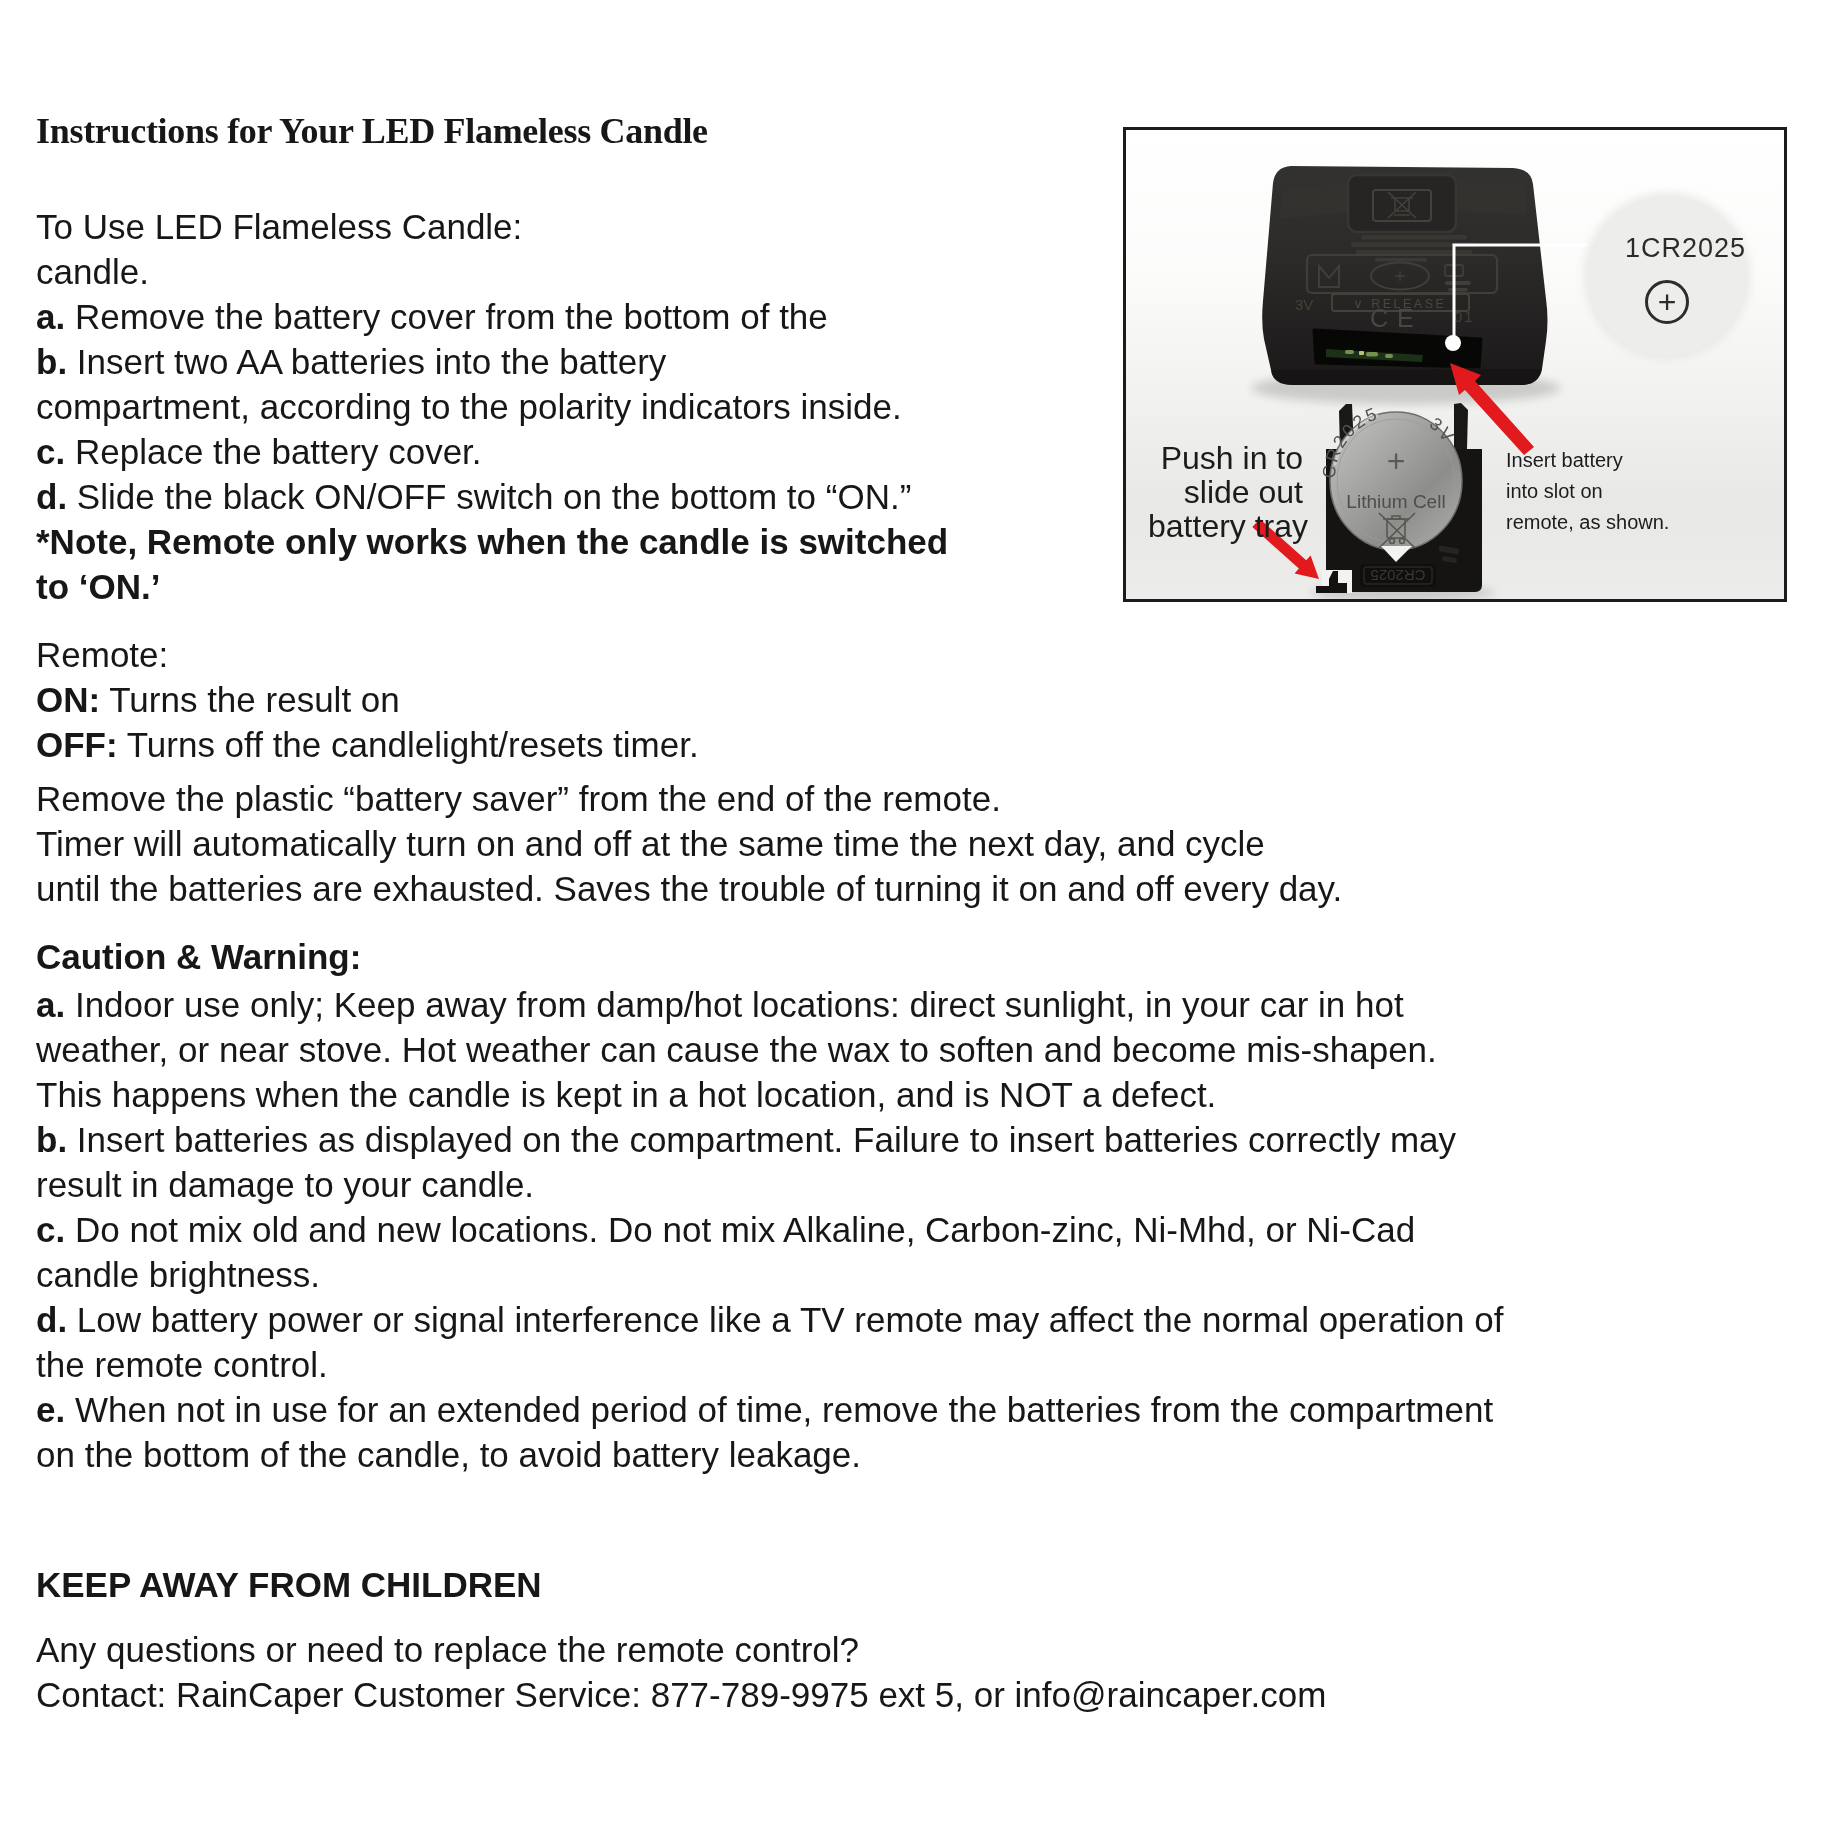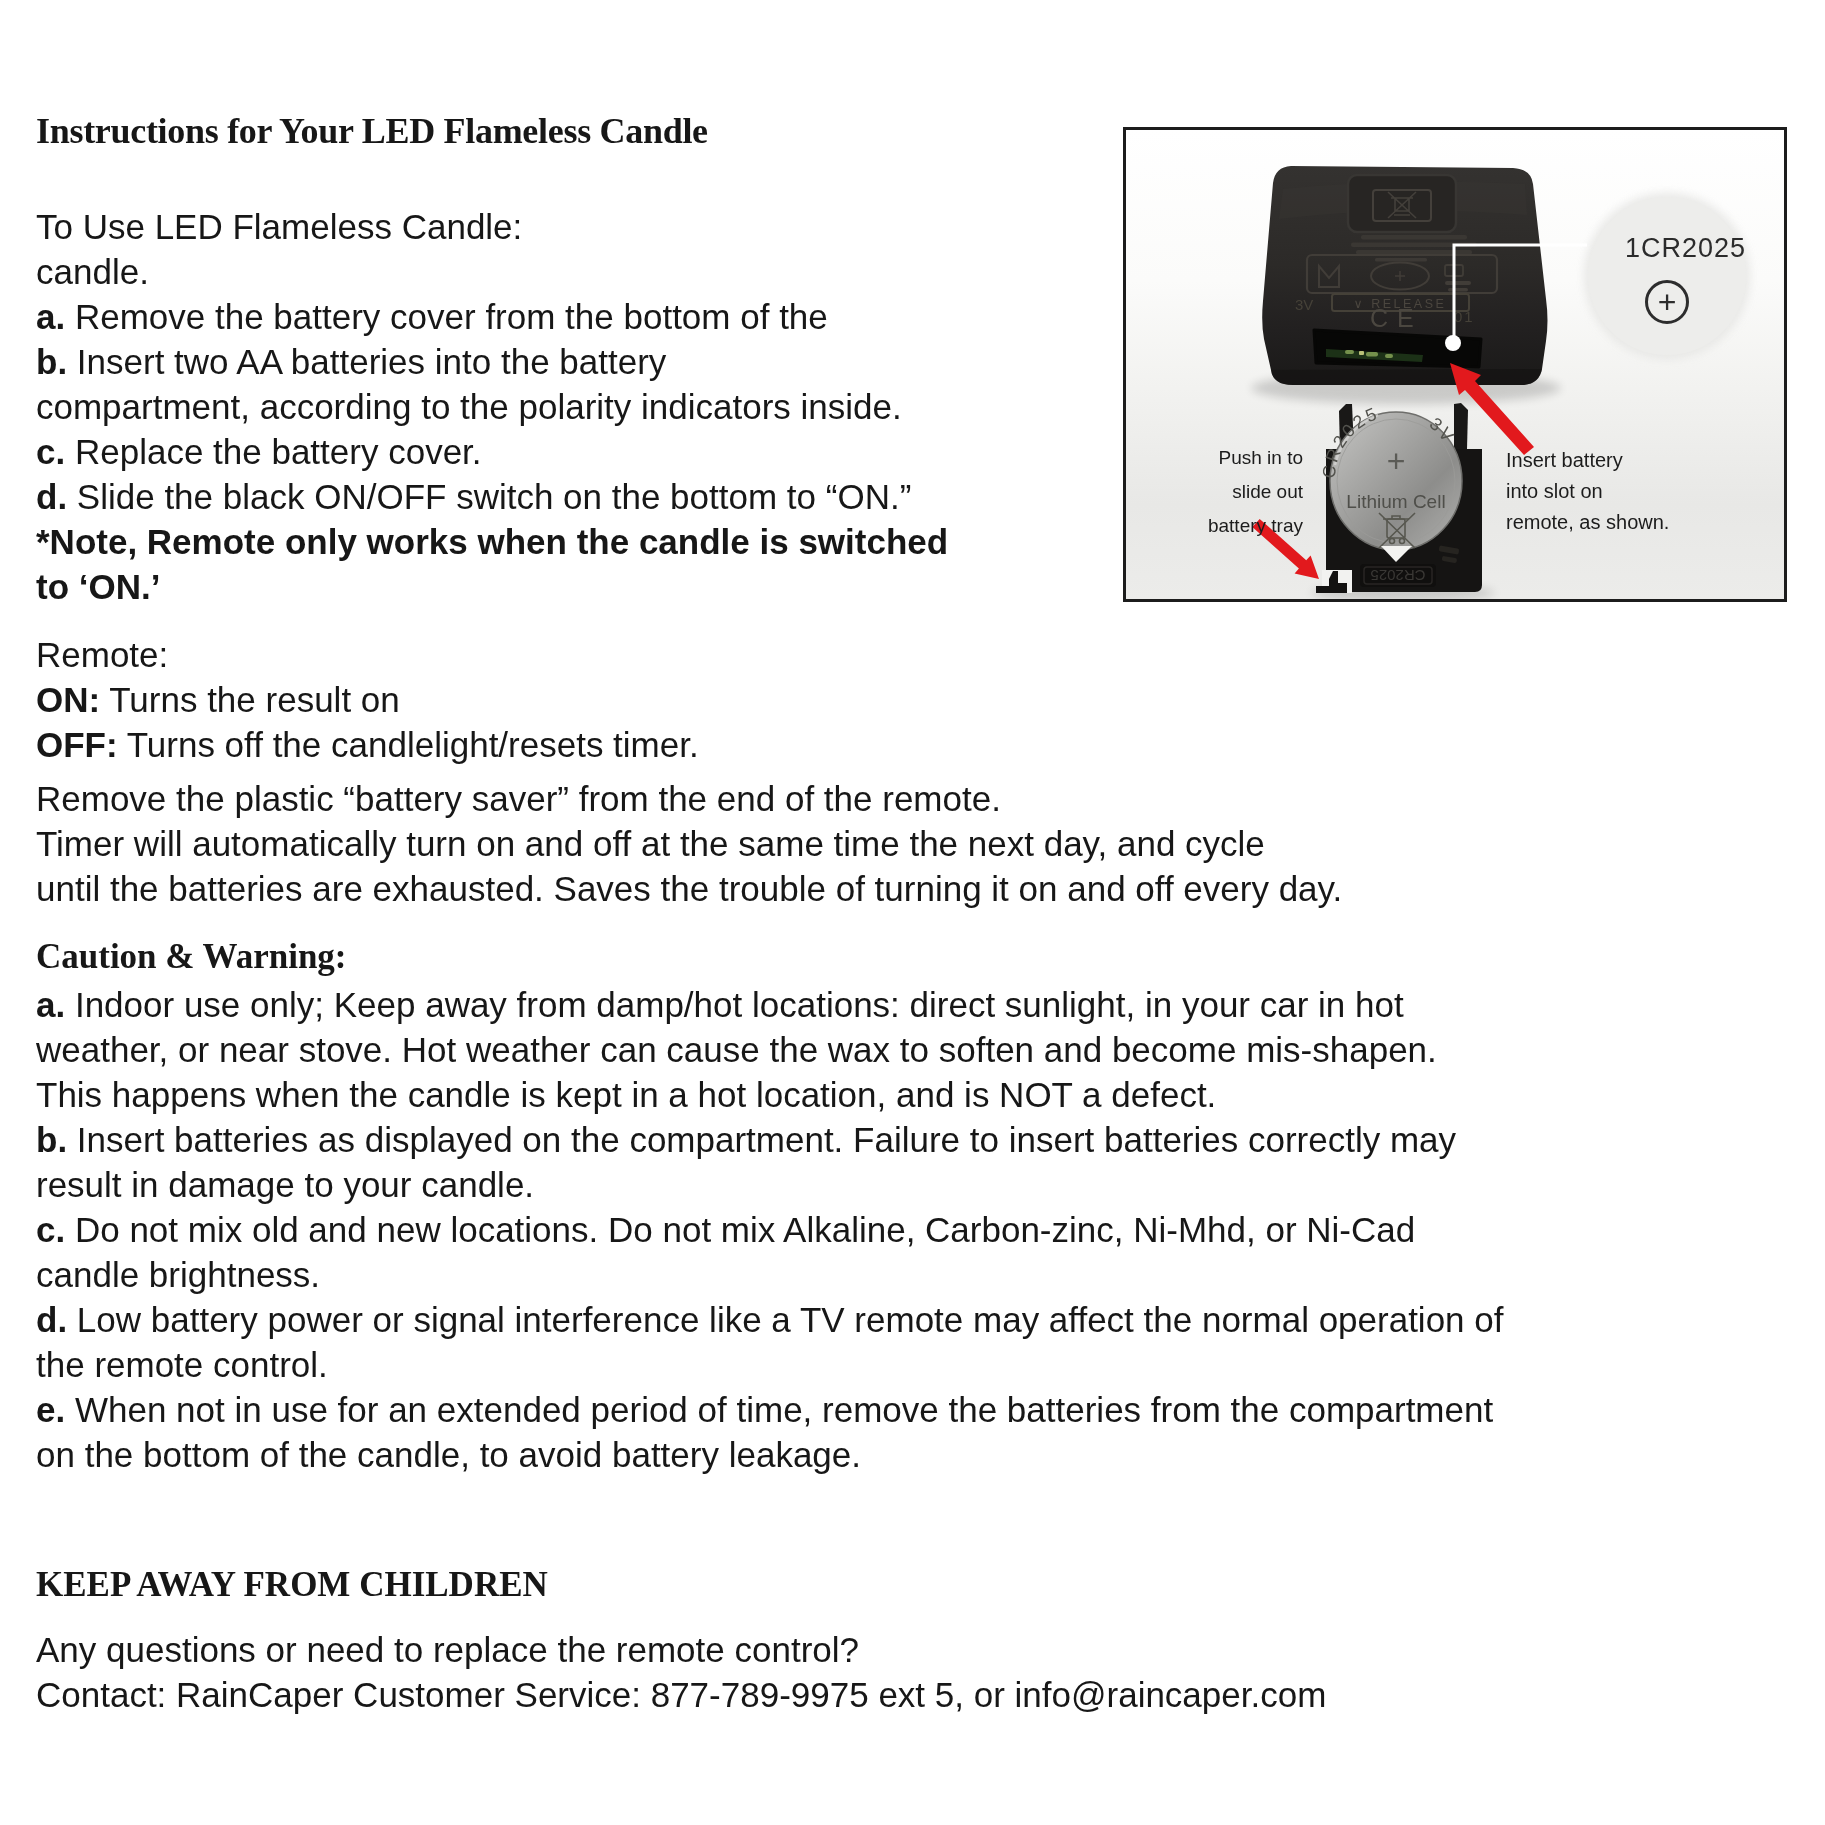--- a/index.html
+++ b/index.html
@@ -14,21 +14,21 @@
     position:absolute;left:36px;top:109px;margin:0;
     font-size:36px;font-weight:700;letter-spacing:-0.3px;line-height:45px;
     white-space:nowrap;
     font-family:Liberation Serif, serif;
   }
   .tcol{position:absolute;left:36px;}
   .line{font-size:35px;line-height:45px;white-space:nowrap;}
   .line b{font-weight:700;}
   .heading{
     position:absolute;left:36px;margin:0;
-    font-size:35px;font-weight:700;line-height:45px;white-space:nowrap;font-family:Liberation Serif, serif;
+    font-size:35px;font-weight:700;line-height:45px;white-space:nowrap;
   }
   figure.photo{
     position:absolute;left:1123px;top:127px;width:664px;height:475px;margin:0;
     border:3px solid #1c1c1c;box-sizing:border-box;
     background:linear-gradient(180deg,#ffffff 0%,#fbfbfa 32%,#f2f2f0 55%,#e8e8e6 80%,#ececea 100%);
     overflow:hidden;
   }
   figure.photo svg{position:absolute;left:0;top:0;}
   .model{
     position:absolute;left:462px;top:103px;width:158px;text-align:right;
@@ -36,21 +36,21 @@
   }
   .pluscircle{
     position:absolute;left:519px;top:150px;width:44px;height:44px;
     border:3px solid #2d2d2d;border-radius:50%;box-sizing:border-box;
     display:flex;align-items:center;justify-content:center;
     font-size:32px;color:#2d2d2d;font-weight:400;
   }
   .pushlbl{
     position:absolute;left:22px;top:311px;width:155px;text-align:right;color:#1c1c1c;
   }
-  .pushlbl .line{font-size:19px;line-height:34px;}
+  .pushlbl .line{font-size:32px;line-height:34px;}
   .insertlbl{
     position:absolute;left:380px;top:315px;color:#1c1c1c;
   }
   .insertlbl .line{font-size:20px;line-height:31px;}
 </style>
 </head>
 <body>
 
 <div class="sheet">
 

